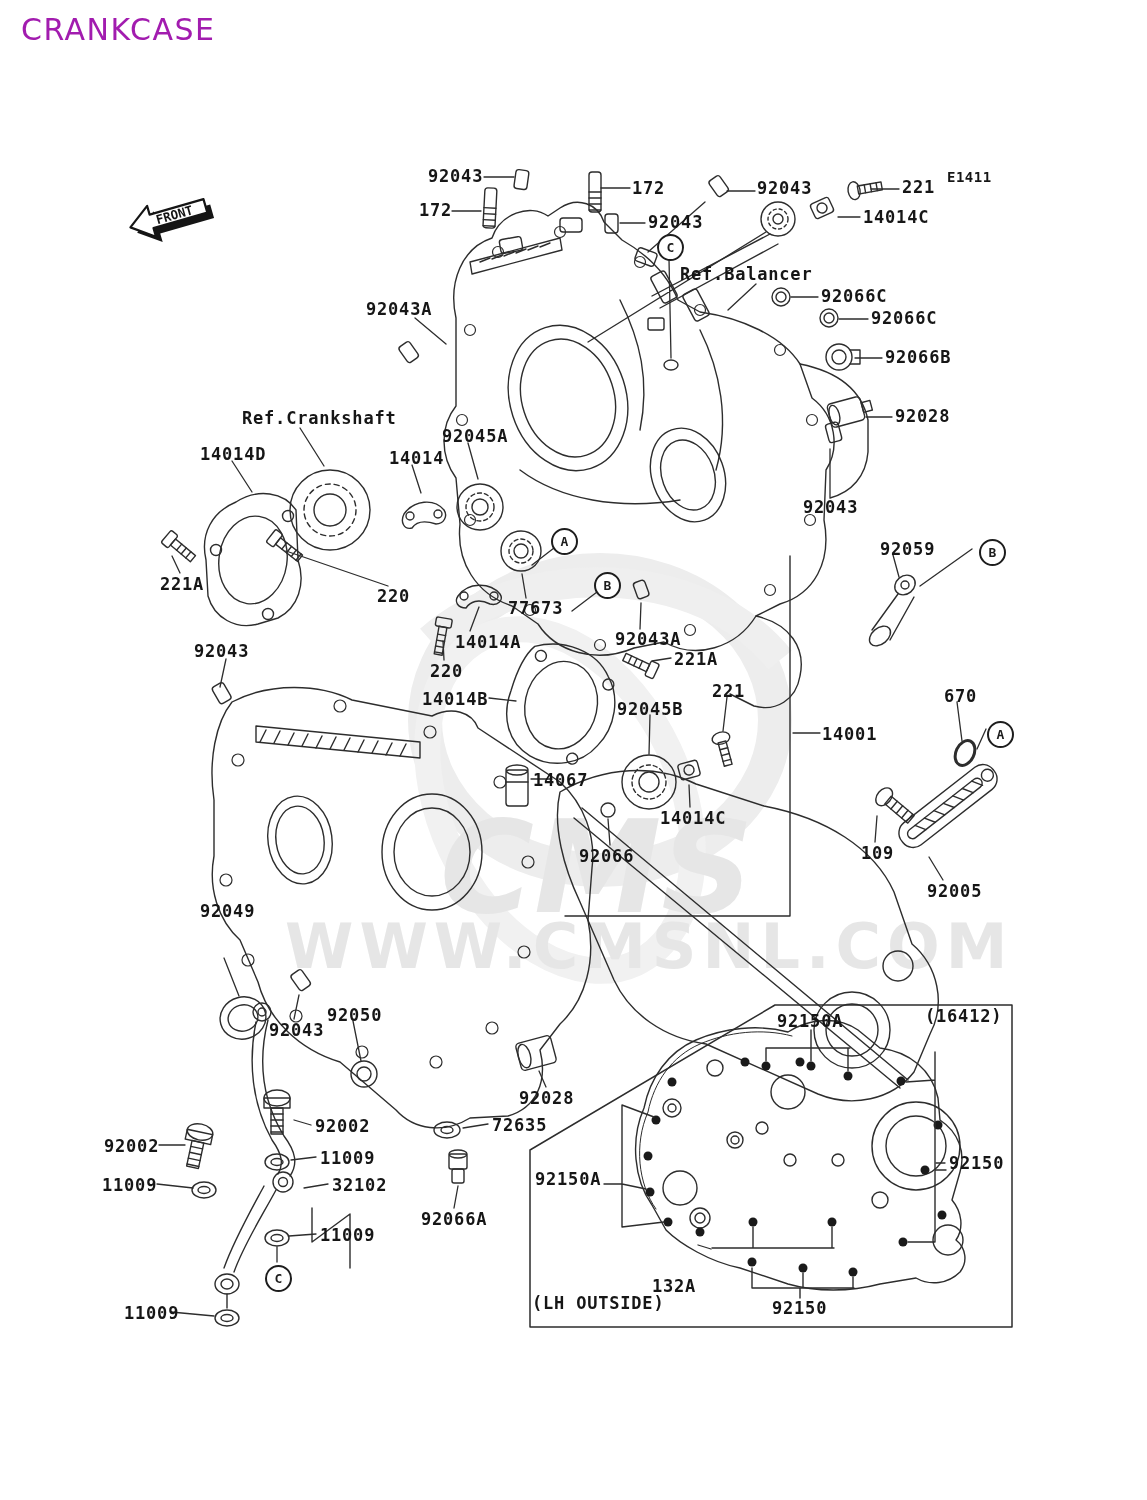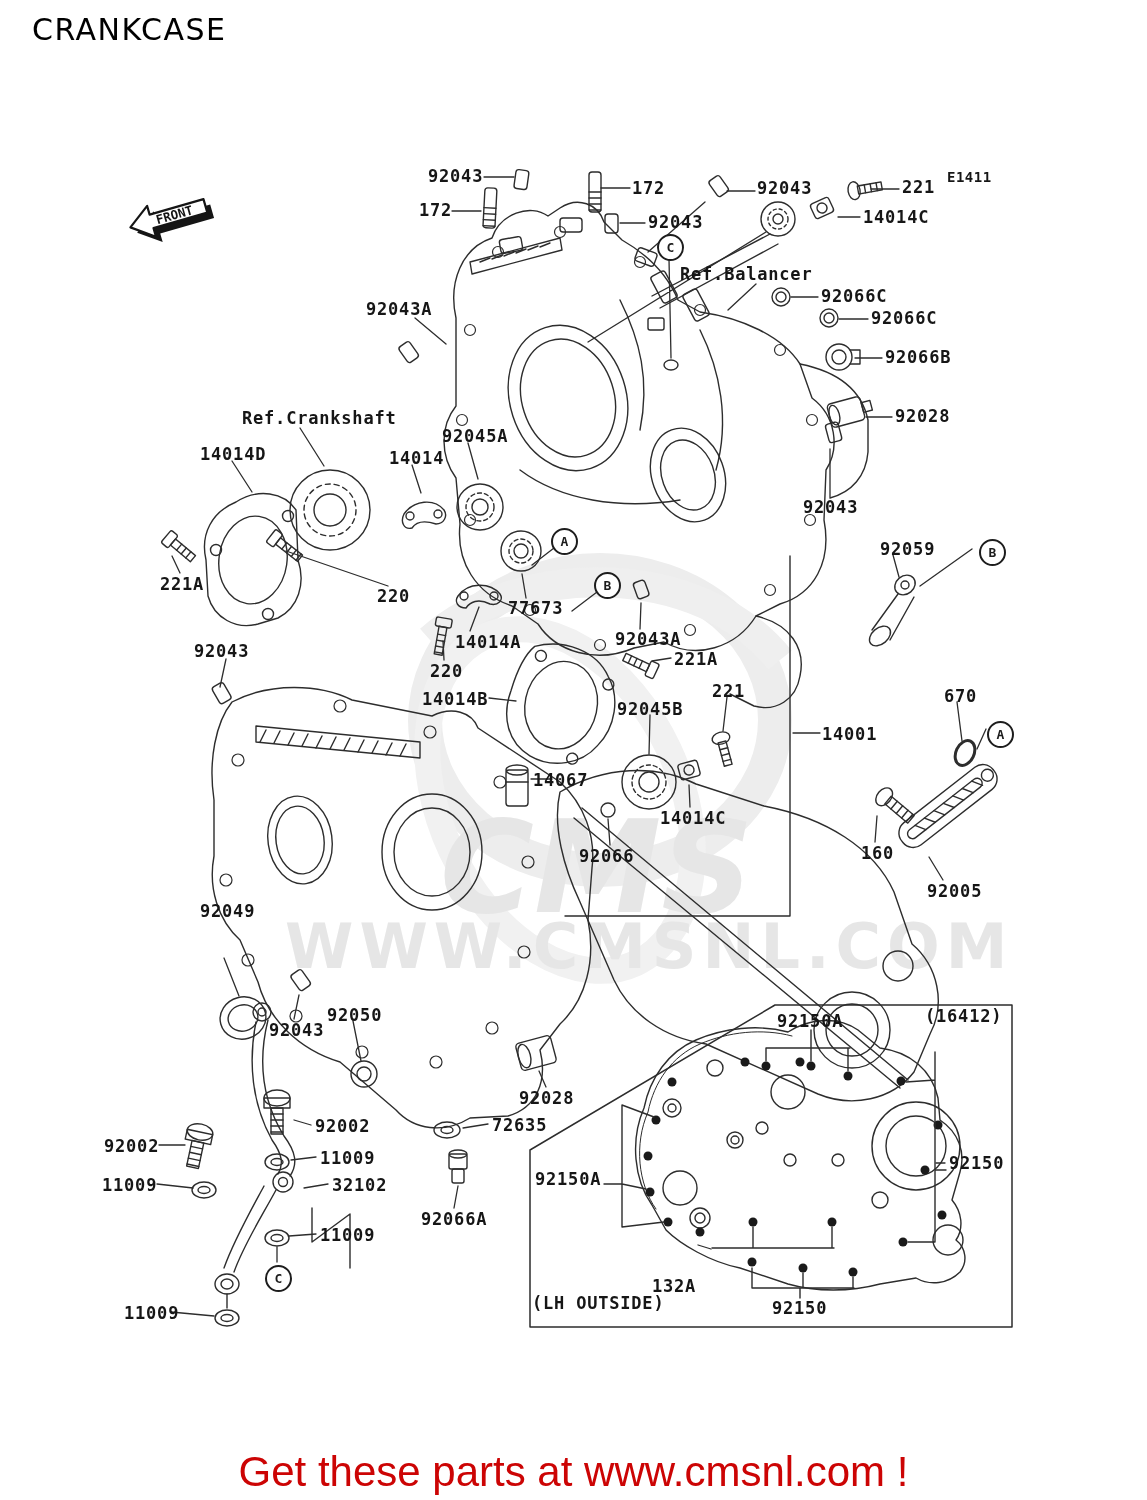--- a/index.html
+++ b/index.html
@@ -5,22 +5,22 @@
   html,body{margin:0;padding:0;background:#fff;}
   #stage{position:relative;width:1147px;height:1500px;background:#fff;overflow:hidden;
          font-family:"DejaVu Sans Mono",monospace;}
   #art{position:absolute;left:0;top:0;z-index:1;}
   .lbl{position:absolute;z-index:3;font:bold 17px "DejaVu Sans Mono",monospace;
        letter-spacing:0.8px;color:#161616;white-space:nowrap;line-height:1;}
   .lbl.sm{font-size:14px;letter-spacing:0.5px;}
   .callout{position:absolute;z-index:3;width:23px;height:23px;border:2px solid #1d1d1d;
        border-radius:50%;display:flex;align-items:center;justify-content:center;
        font:bold 13px "DejaVu Sans Mono",monospace;color:#1d1d1d;background:#fff;}
-  #page-title{position:absolute;left:32px;top:12px;z-index:3;
-       font:400 30px "DejaVu Sans",sans-serif;letter-spacing:1.5px;color:#000000;}
+  #page-title{position:absolute;left:21px;top:12px;z-index:3;
+       font:400 30px "DejaVu Sans",sans-serif;letter-spacing:1.5px;color:#a21caf;}
   #footer-banner{position:absolute;left:0;top:1448px;width:100%;z-index:3;text-align:center;
        font:400 42px "Liberation Sans",sans-serif;color:#cc0404;}
 </style>
 </head>
 <body>
 <div id="stage">
 
 <div id="page-title">CRANKCASE</div>
 
 <svg id="art" width="1147" height="1500" viewBox="0 0 1147 1500">
@@ -436,21 +436,21 @@
 <div class="lbl" style="left:615px;top:631px">92043A</div>
 <div class="lbl" style="left:674px;top:651px">221A</div>
 <div class="lbl" style="left:422px;top:691px">14014B</div>
 <div class="lbl" style="left:617px;top:701px">92045B</div>
 <div class="lbl" style="left:712px;top:683px">221</div>
 <div class="lbl" style="left:944px;top:688px">670</div>
 <div class="lbl" style="left:822px;top:726px">14001</div>
 <div class="lbl" style="left:533px;top:772px">14067</div>
 <div class="lbl" style="left:660px;top:810px">14014C</div>
 <div class="lbl" style="left:579px;top:848px">92066</div>
-<div class="lbl" style="left:861px;top:845px">160</div>
+<div class="lbl" style="left:861px;top:845px">109</div>
 <div class="lbl" style="left:927px;top:883px">92005</div>
 <div class="lbl" style="left:200px;top:903px">92049</div>
 <div class="lbl" style="left:269px;top:1022px">92043</div>
 <div class="lbl" style="left:327px;top:1007px">92050</div>
 <div class="lbl" style="left:315px;top:1118px">92002</div>
 <div class="lbl" style="left:104px;top:1138px">92002</div>
 <div class="lbl" style="left:320px;top:1150px">11009</div>
 <div class="lbl" style="left:102px;top:1177px">11009</div>
 <div class="lbl" style="left:332px;top:1177px">32102</div>
 <div class="lbl" style="left:320px;top:1227px">11009</div>
@@ -467,15 +467,14 @@
 <div class="lbl" style="left:772px;top:1300px">92150</div>
 <div class="lbl" style="left:194px;top:643px">92043</div>
 
 <div class="callout" style="left:657px;top:234px">C</div>
 <div class="callout" style="left:551px;top:528px">A</div>
 <div class="callout" style="left:594px;top:572px">B</div>
 <div class="callout" style="left:979px;top:539px">B</div>
 <div class="callout" style="left:987px;top:721px">A</div>
 <div class="callout" style="left:265px;top:1265px">C</div>
 
-<div id="footer-banner">Get these parts at www.cmsnl.com !</div>
 
 </div>
 
 </body></html>

